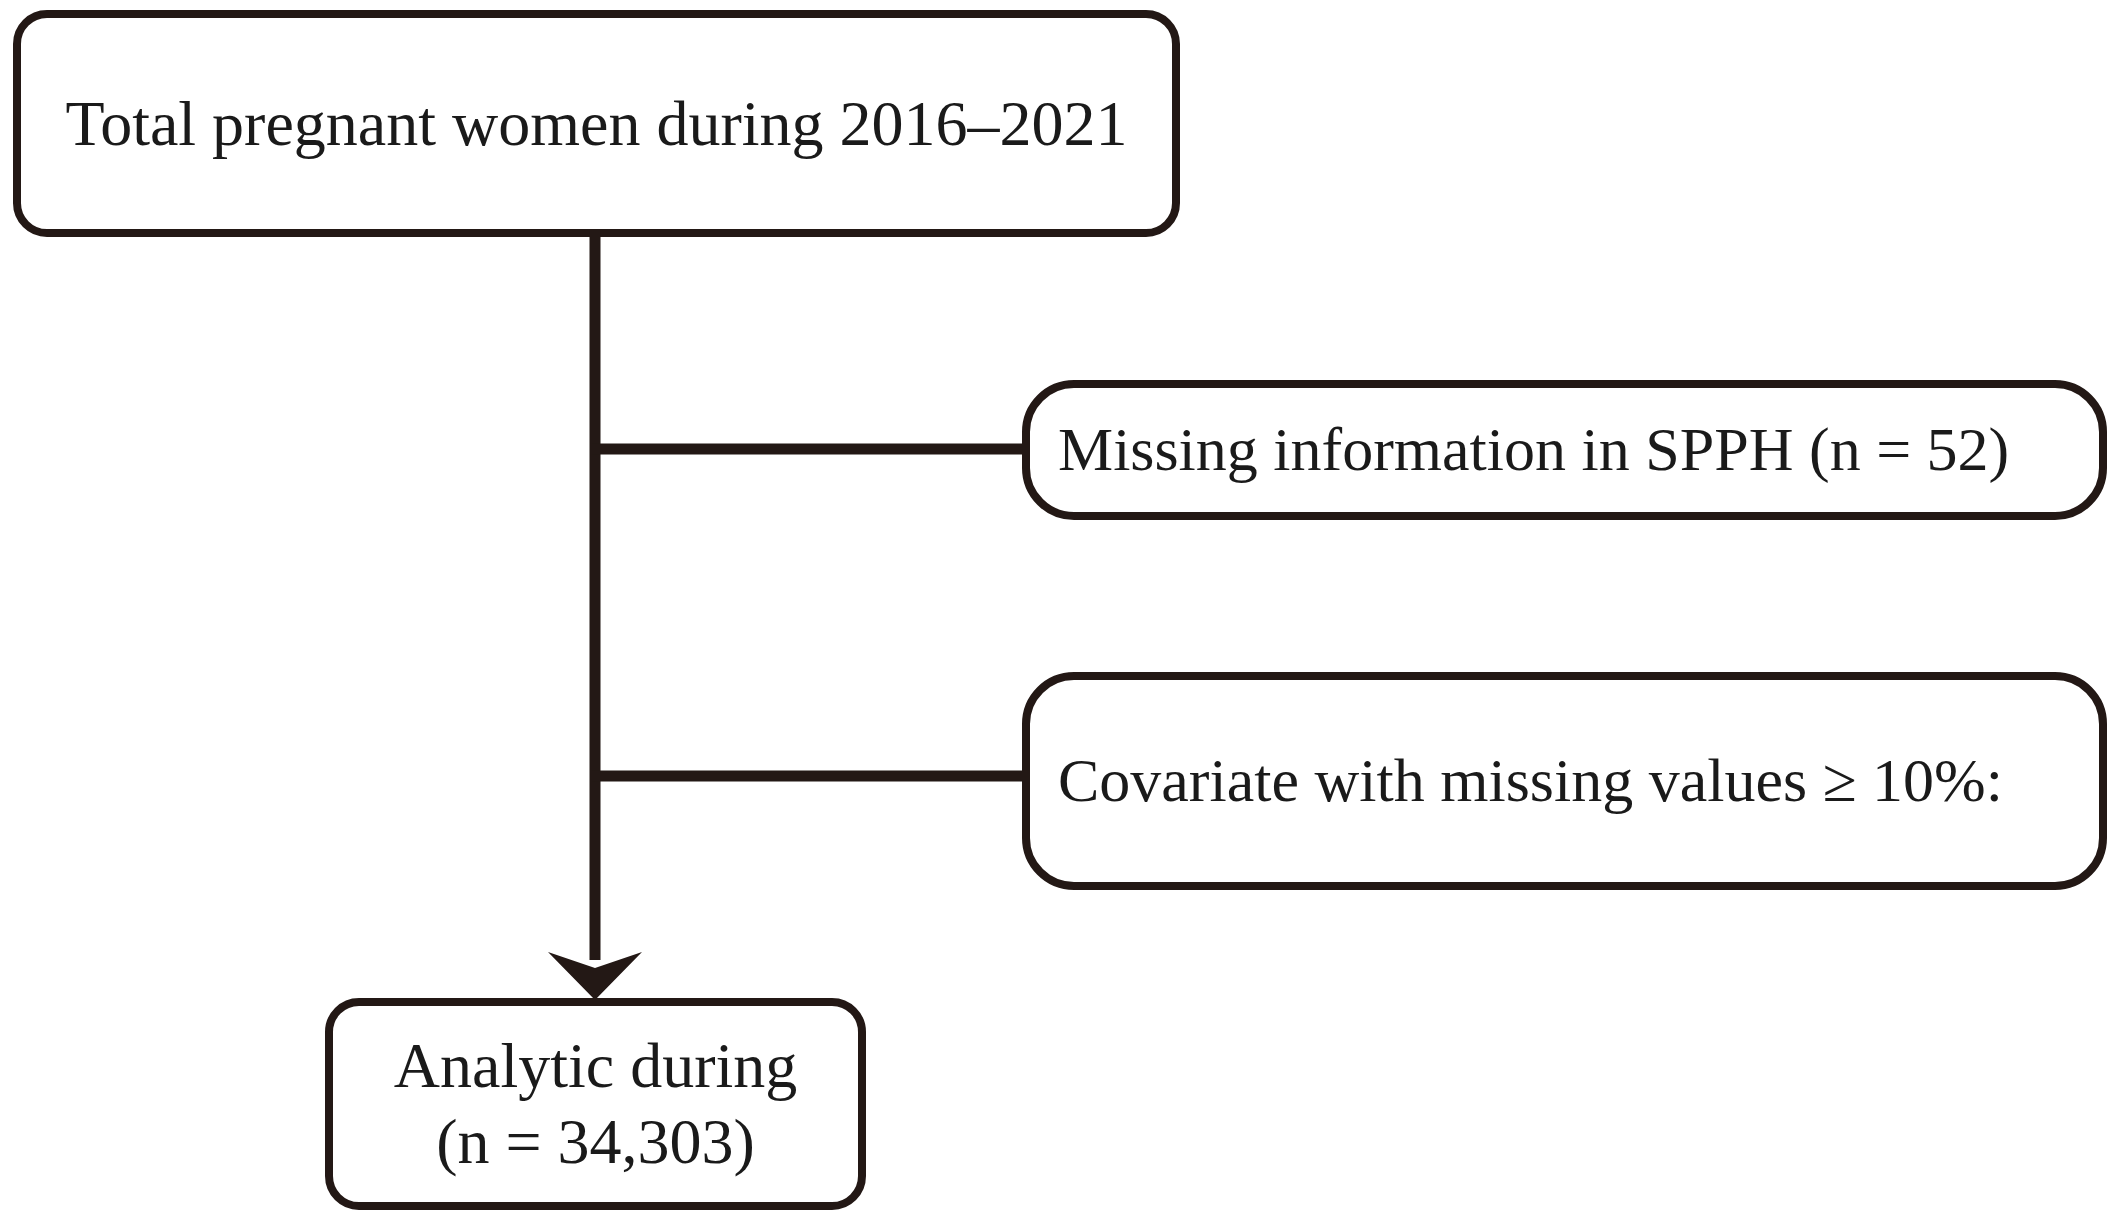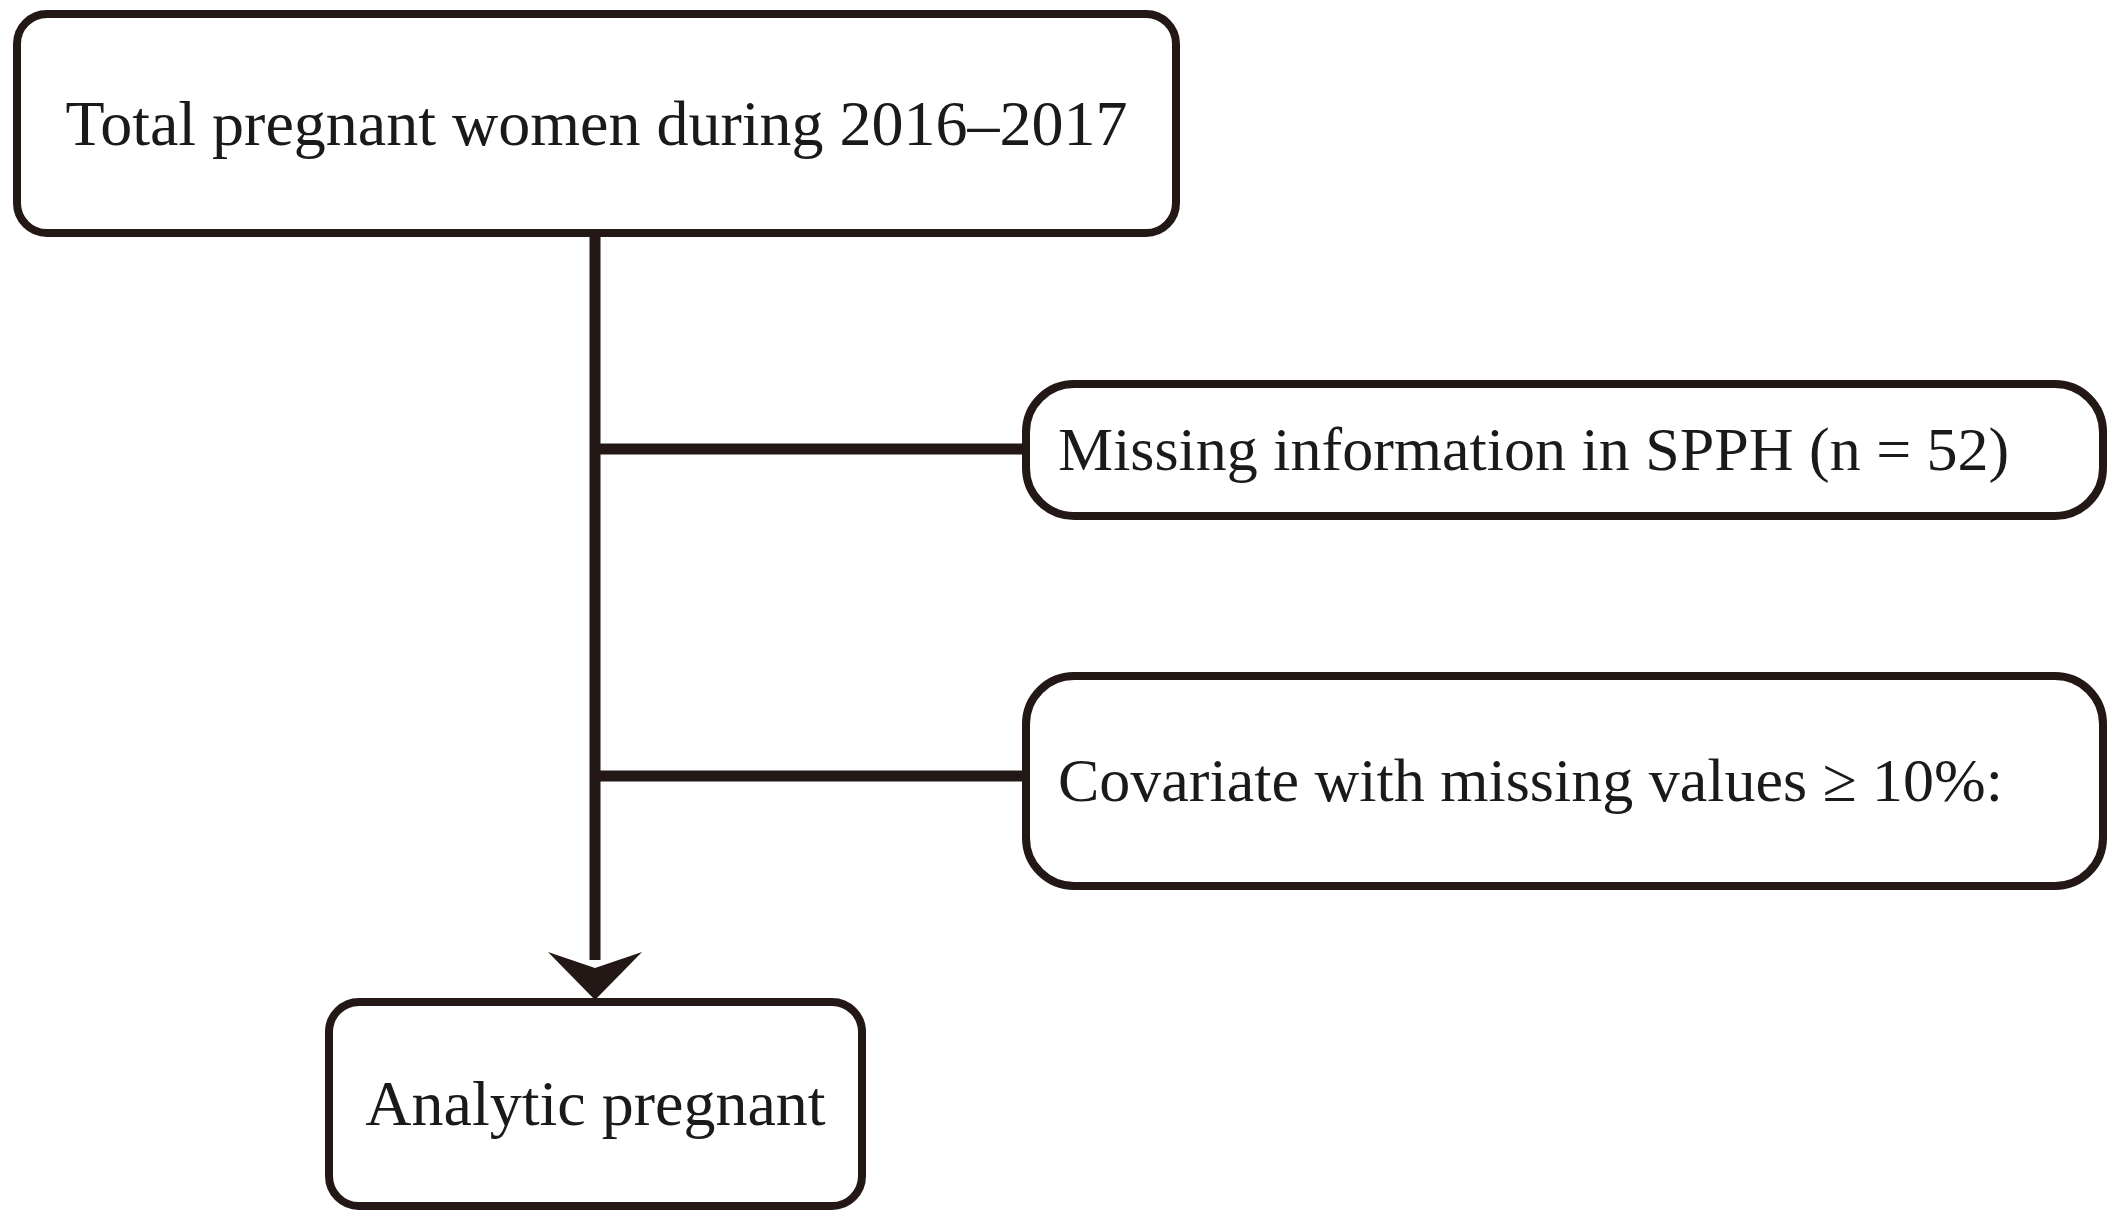--- a/index.html
+++ b/index.html
@@ -102,28 +102,29 @@
     <line x1="595" y1="233" x2="595" y2="960" stroke="#231815" stroke-width="11"></line>
 
     <line x1="592" y1="449" x2="1026" y2="449" stroke="#231815" stroke-width="11"></line>
 
     <line x1="592" y1="776" x2="1026" y2="776" stroke="#231815" stroke-width="11"></line>
 
     <polygon points="595,1000 548,952 595,968 642,952" fill="#231815"></polygon>
   </svg>
 
   <div class="node-box" id="box-total">
-    <span class="line">Total pregnant women during 2016–2017</span>
+    <span class="line">Total pregnant women during 2016–2021</span>
   </div>
 
   <div class="node-box" id="box-excl-spph">
     <span class="line">Missing information in SPPH (n = 52)</span>
   </div>
 
   <div class="node-box" id="box-excl-bmi">
     <span class="line">Covariate with missing values ≥ 10%:</span>
   </div>
 
   <div class="node-box" id="box-analytic">
-    <span class="line">Analytic pregnant</span>
+    <span class="line">Analytic during</span>
+    <span class="line">(n = 34,303)</span>
   </div>
 
 </div>
 
 </body></html>

